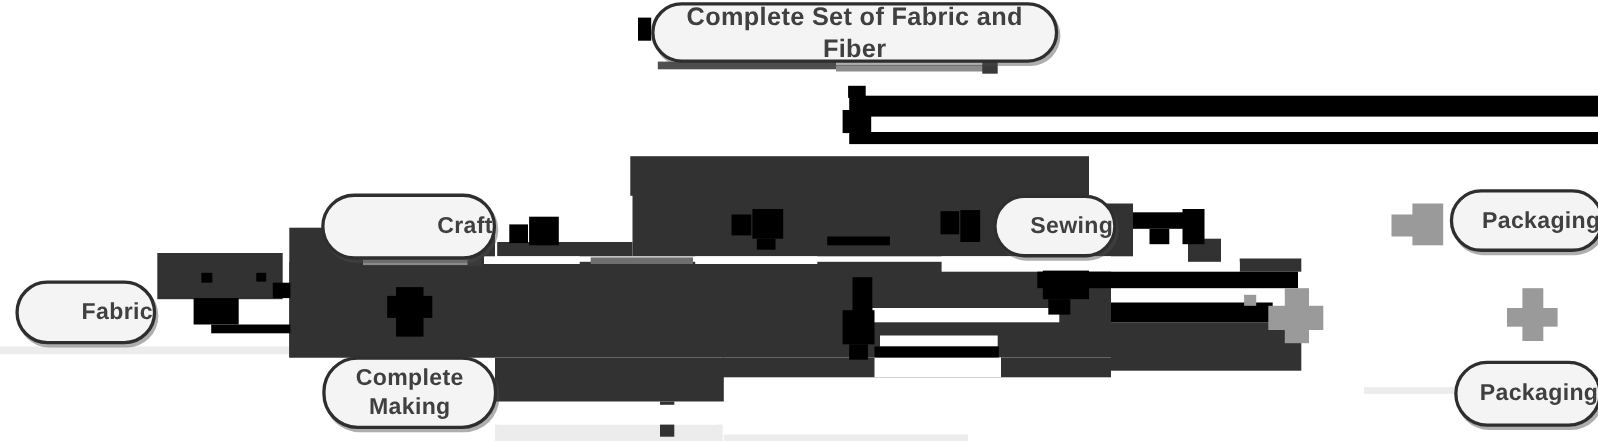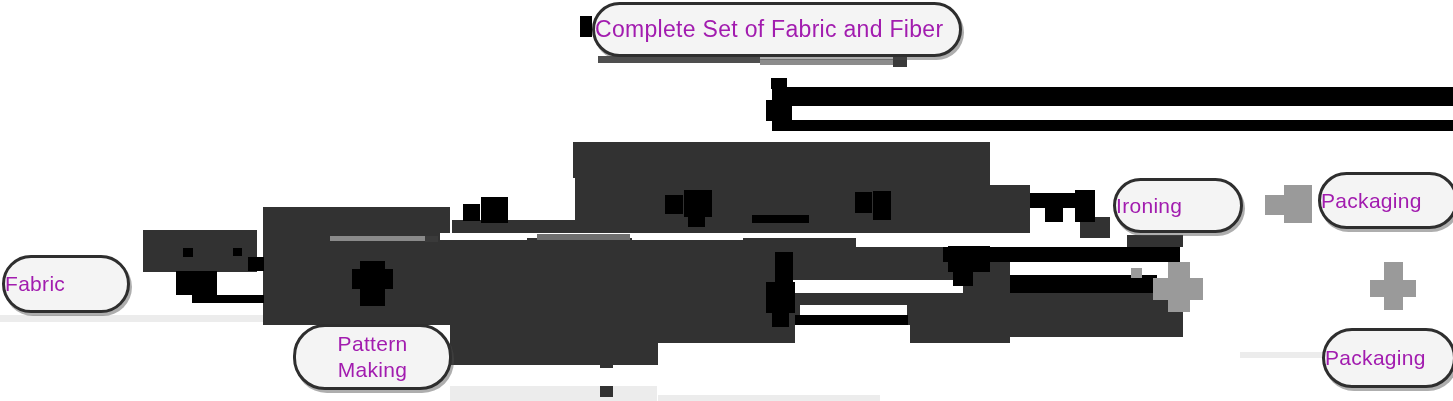--- a/index.html
+++ b/index.html
@@ -9,22 +9,22 @@
   }
   .art{position:absolute;}
   .dk{background:#323232;}      
   .bk{background:#000000;}      
   .wt{background:#ffffff;}      
   .lt{background:#ececec;}      
   .gy{background:#9a9a9a;}      
   .node{
     position:absolute;box-sizing:border-box;
     background:#f4f4f4;border:3px solid #2e2e2e;border-radius:32px;
-    display:flex;align-items:center;justify-content:flex-start;text-align:center;
-    color:#a21caf;font-weight:400;font-size:21px;letter-spacing:.3px;
+    display:flex;align-items:center;justify-content:flex-end;text-align:center;
+    color:#404040;font-weight:700;font-size:21px;letter-spacing:.3px;
     box-shadow:2px 3px 0 rgba(75,75,75,.45);
   }
   .node .lbl{pointer-events:none;line-height:1.22;}
   .node.title{font-size:23px;border-radius:28px;}
   .node.wrap{padding:0 18px;}
 </style>
 </head>
 <body>
 
 <div class="stage">
@@ -101,29 +101,32 @@
   <div class="art gy" style="left:1168px;top:262px;width:22px;height:50px"></div>
   <div class="art gy" style="left:1153px;top:278px;width:50px;height:22px"></div>
   <div class="art gy" style="left:1384px;top:262px;width:19px;height:48px"></div>
   <div class="art gy" style="left:1370px;top:280px;width:46px;height:17px"></div>
   <div class="art gy" style="left:1131px;top:268px;width:11px;height:10px"></div>
   <div class="art gy" style="left:1372px;top:348px;width:11px;height:12px"></div>
 
   <div class="node title" style="left:592px;top:2px;width:370px;height:55px">
     <span class="lbl">Complete Set of Fabric and Fiber</span>
   </div>
-  <div class="node" style="left:2px;top:255px;width:128px;height:58px">
+  <div class="node" style="left:14px;top:255px;width:128px;height:58px">
     <span class="lbl">Fabric</span>
   </div>
-  <div class="node" style="left:1113px;top:178px;width:130px;height:55px">
-    <span class="lbl">Ironing</span>
+  <div class="node" style="left:292px;top:176px;width:159px;height:60px">
+    <span class="lbl">Craft</span>
+  </div>
+  <div class="node" style="left:903px;top:177px;width:112px;height:57px">
+    <span class="lbl">Sewing</span>
   </div>
   <div class="node" style="left:1318px;top:172px;width:140px;height:57px">
     <span class="lbl">Packaging</span>
   </div>
   <div class="node wrap" style="left:293px;top:324px;width:159px;height:66px">
-    <span class="lbl">Pattern Making</span>
+    <span class="lbl">Complete Making</span>
   </div>
   <div class="node" style="left:1322px;top:328px;width:134px;height:60px">
     <span class="lbl">Packaging</span>
   </div>
 
 </div>
 
 </body></html>

